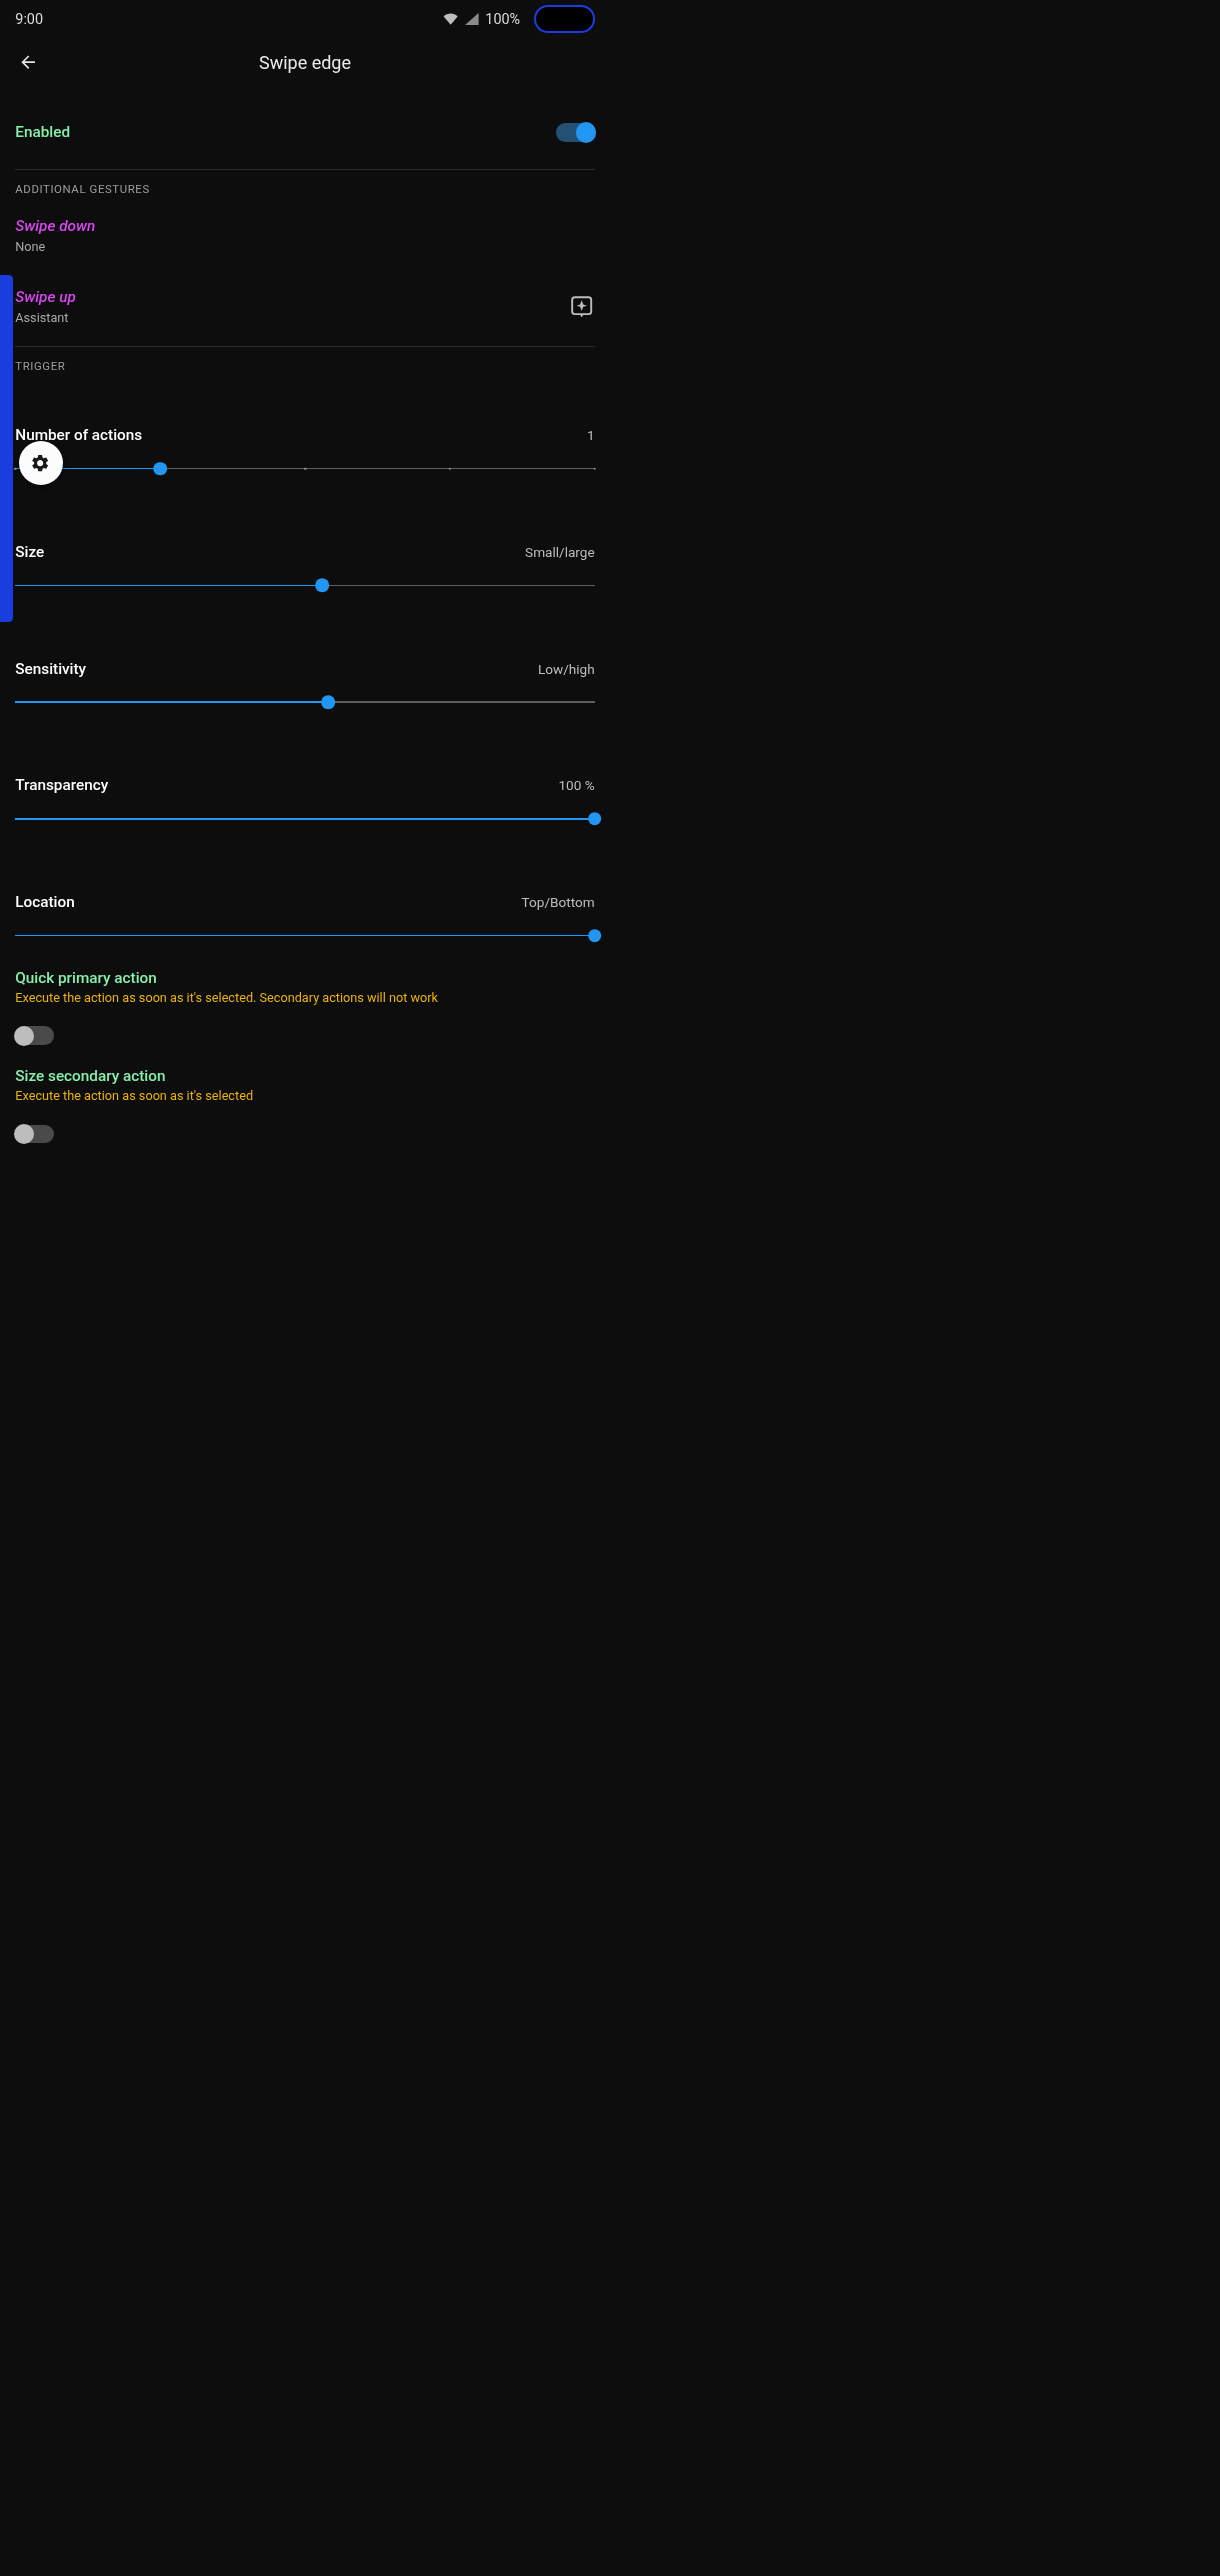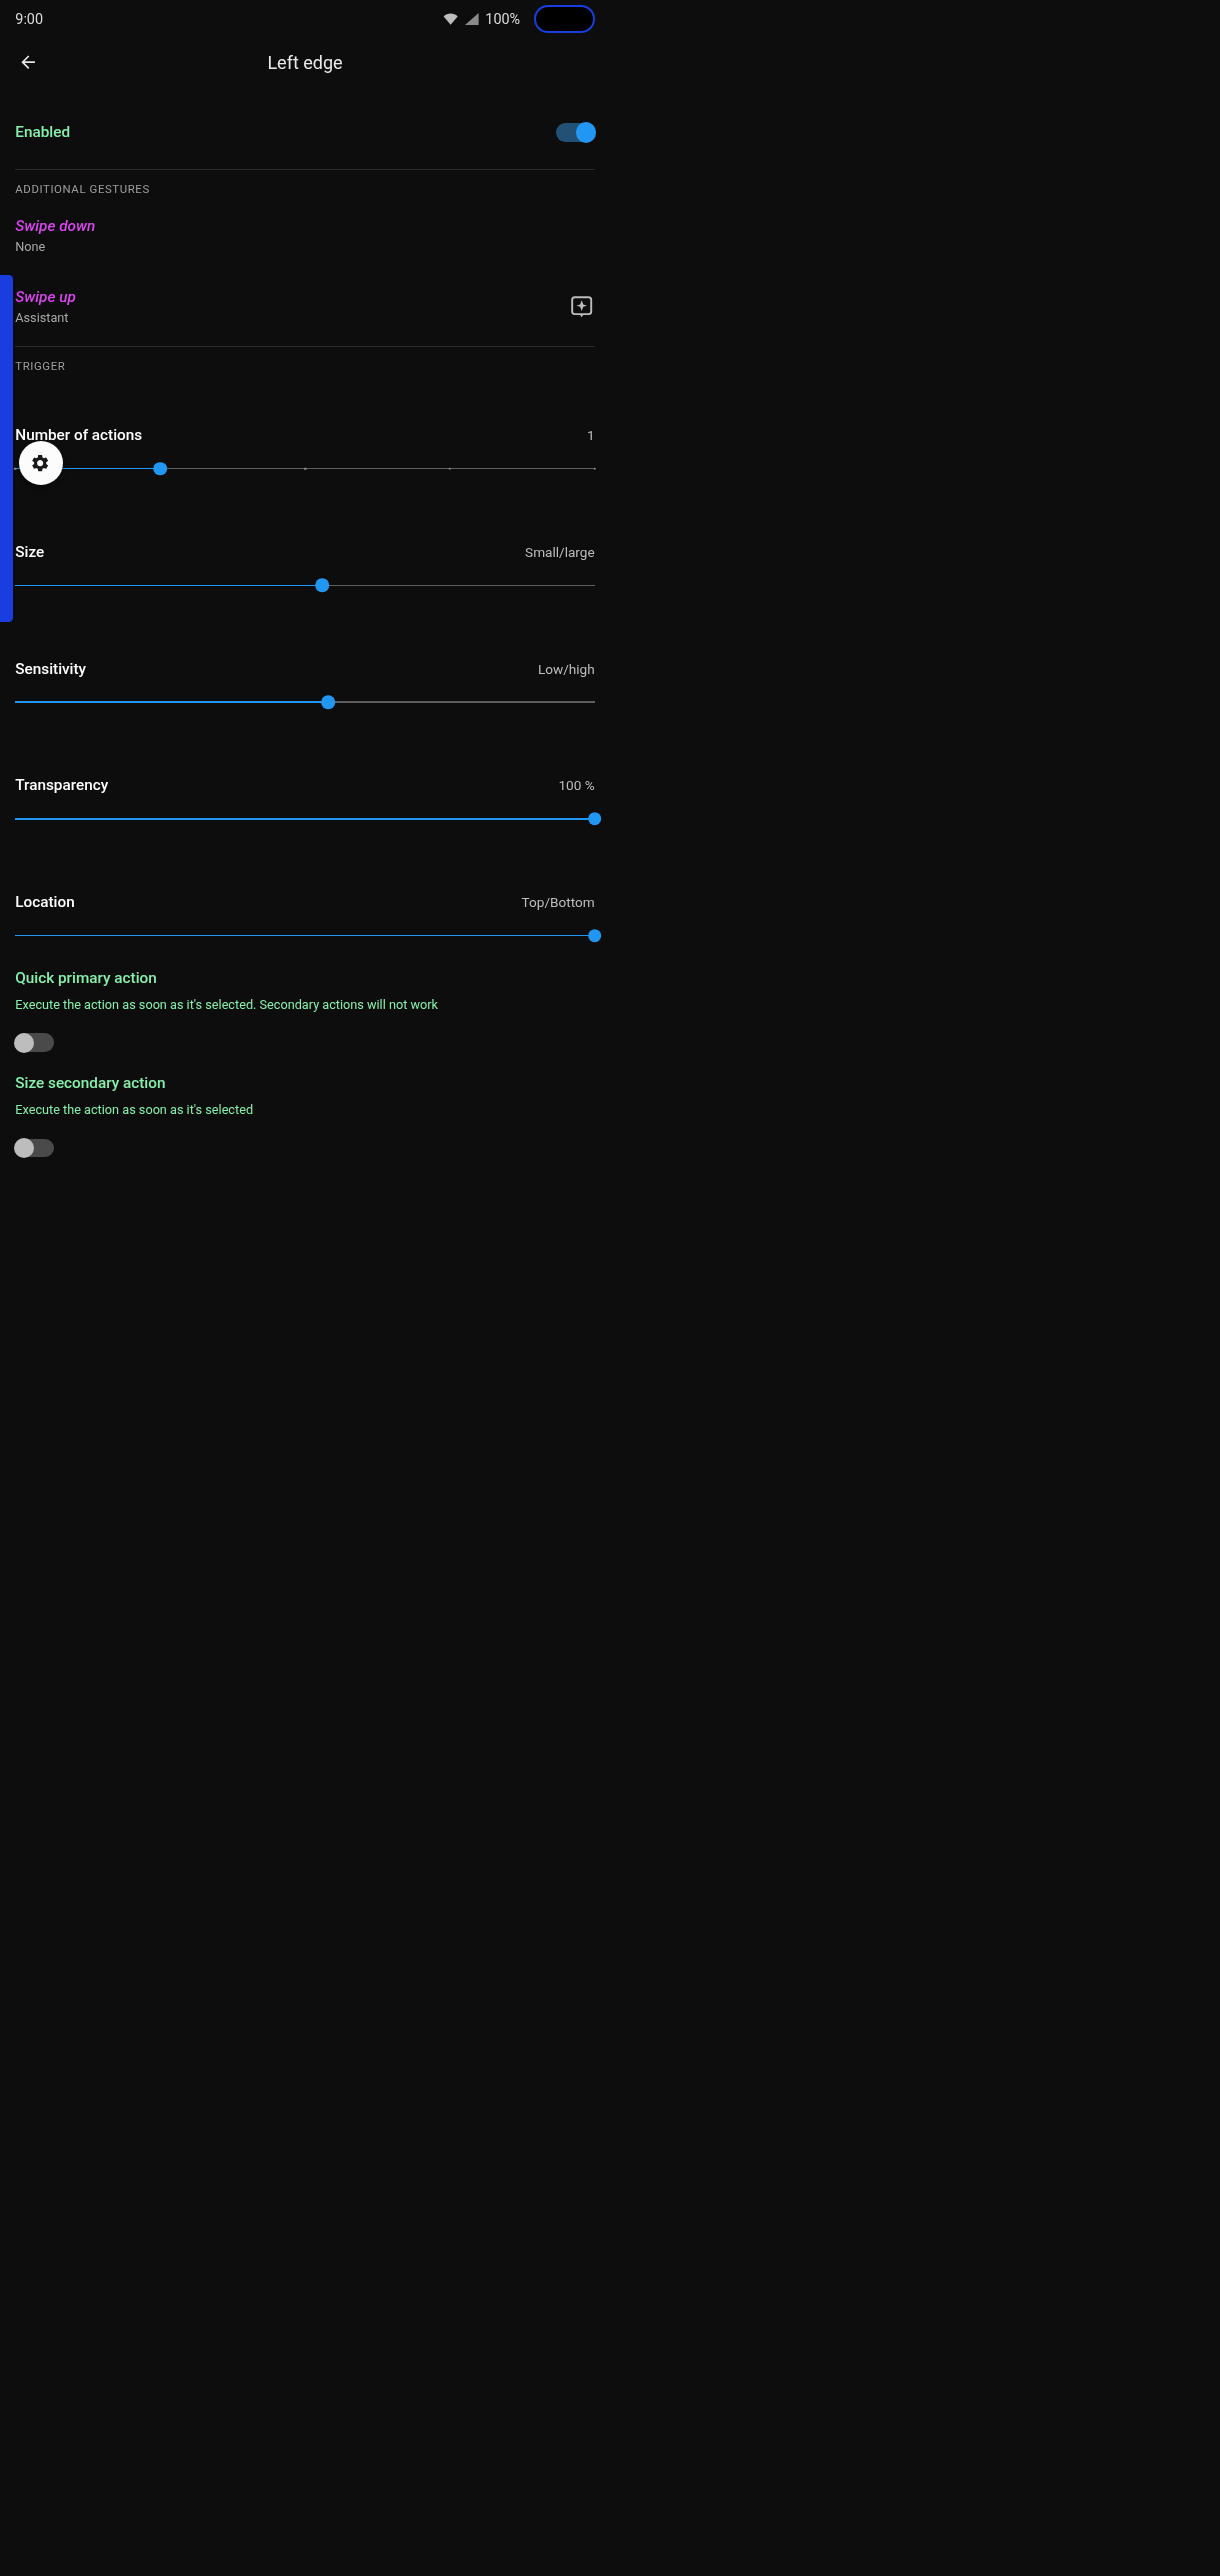--- a/index.html
+++ b/index.html
@@ -229,22 +229,22 @@
     .toggle-row {
       padding: 12px 15.3px 10.2px;
       display: flex;
       align-items: flex-start;
       gap: 13.6px;
       flex-direction: column;
     }
     .toggle-row .text { flex: 1; }
     .toggle-row .desc {
       font-size: 12.7px;
-      color: #86efac;
-      margin-top: 9px;
+      color: #eab308;
+      margin-top: 2px;
       line-height: 1.35;
     }
     .toggle-row .toggle { margin-top: 6.8px; flex-shrink: 0; }
   </style>
 </head>
 <body>
 
 <div class="status-bar">
   <span>9:00</span>
   <div class="status-right">
@@ -262,21 +262,21 @@
     <span class="status-pill"></span>
   </div>
 </div>
 
 <div class="header">
   <div class="back-btn">
     <svg width="20.3" height="20.3" viewBox="0 0 24 24">
         <path d="M20 11H7.83l5.59-5.59L12 4l-8 8 8 8 1.41-1.41L7.83 13H20z" fill="#e6e6e6"></path>
       </svg>
   </div>
-  <div class="header-title">Left edge</div>
+  <div class="header-title">Swipe edge</div>
 </div>
 
 <div class="spacer"></div>
 
 <div class="setting-row">
   <span class="setting-label">Enabled</span>
   <div class="toggle on">
       <div class="knob"></div>
     </div>
 </div>

